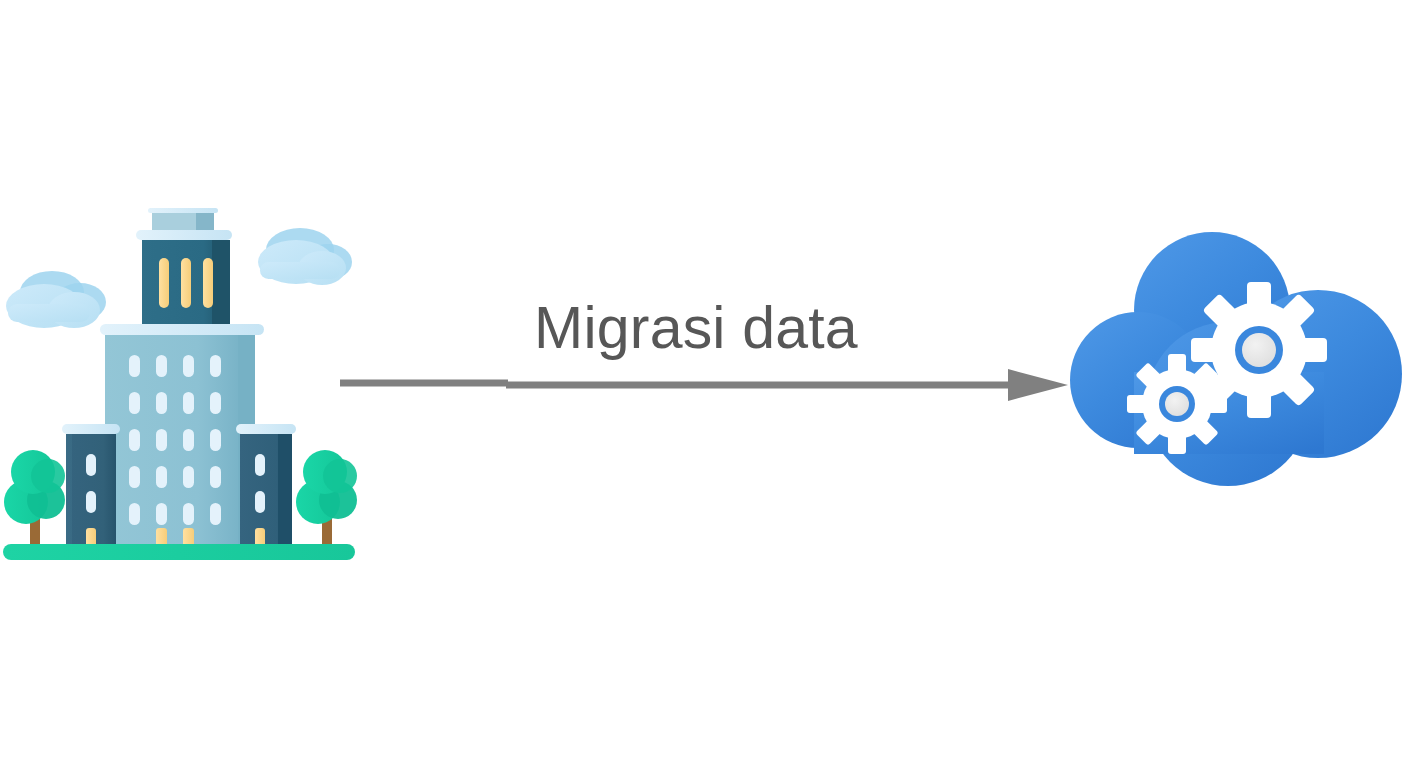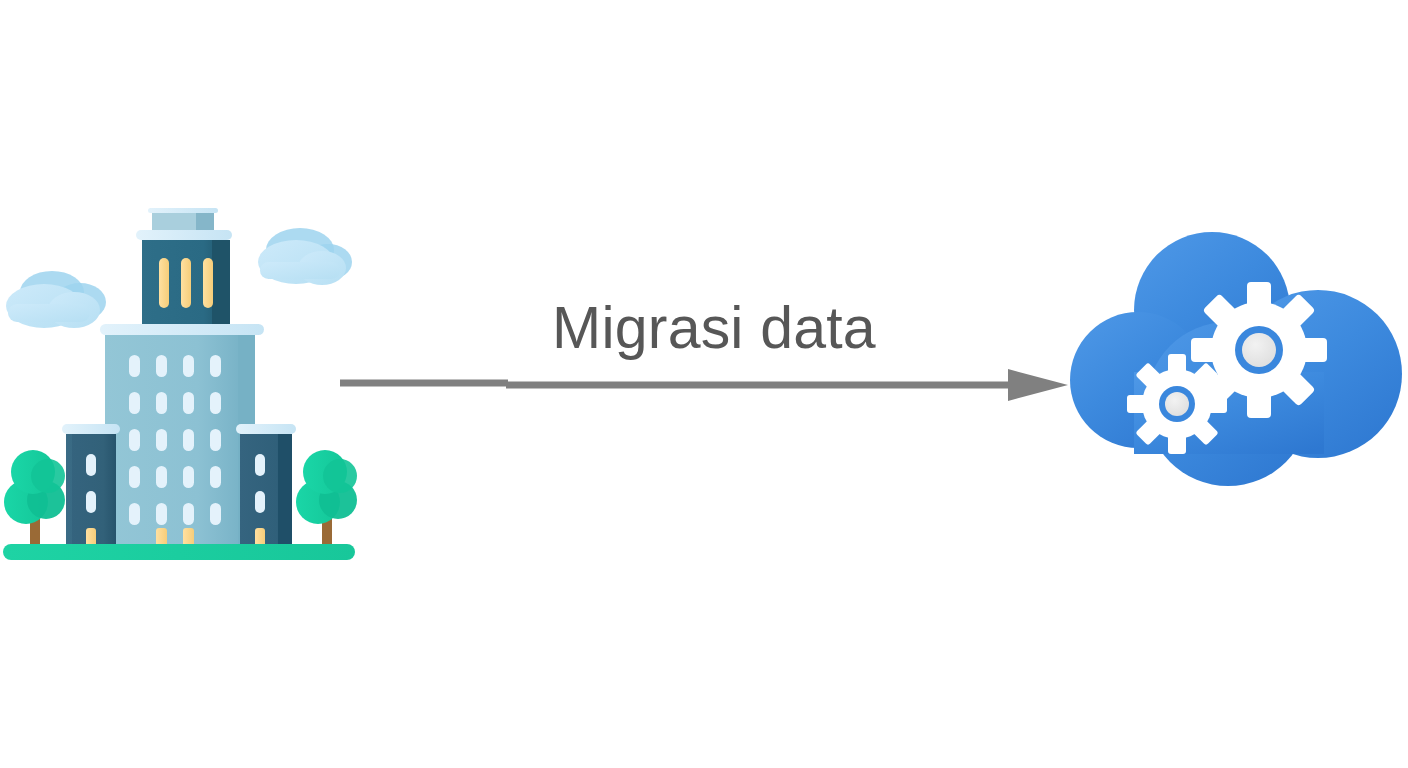--- a/index.html
+++ b/index.html
@@ -35,21 +35,21 @@
     left: 340px;
     top: 358px;
     width: 740px;
     height: 56px;
   }
   #migration-arrow svg { display: block; }
 
   
   #migration-label {
     position: absolute;
-    left: 464px;
+    left: 446px;
     top: 292px;
     width: 500px;
     text-align: center;
     font-family: "Liberation Sans", sans-serif;
     font-weight: 400;
     font-size: 59px;
     line-height: 72px;
     letter-spacing: 0.2px;
     color: #575757;
     white-space: nowrap;

